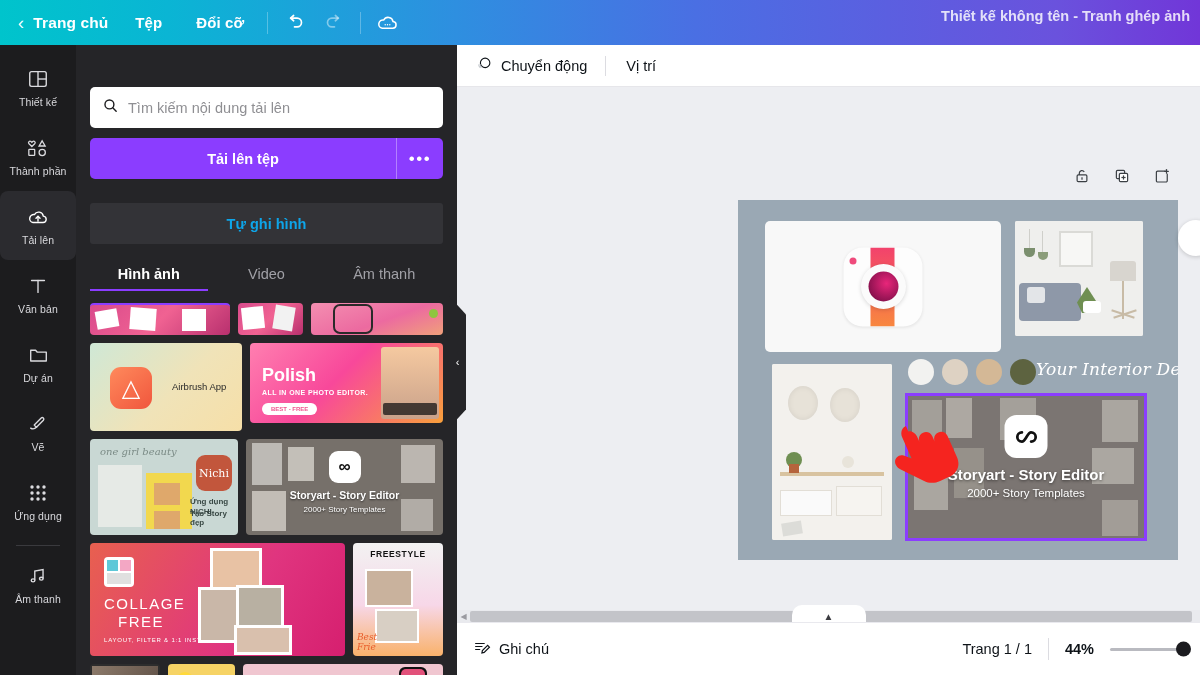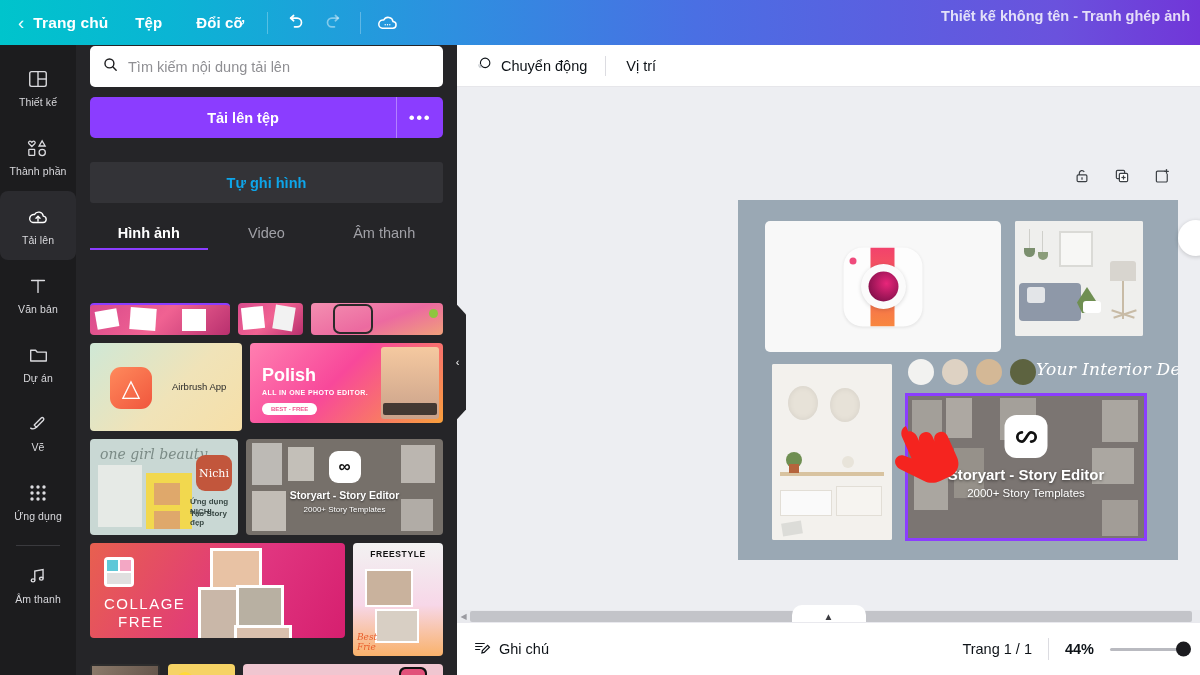--- a/index.html
+++ b/index.html
@@ -54,21 +54,21 @@
   .rail-item.active { background: #2b2b2f; border-radius: 8px; }
   .rail-item .ri-ico { height: 24px; display: flex; align-items: center; }
   .rail-item .ri-lbl { font-size: 10.5px; letter-spacing: .1px; white-space: nowrap; }
   .rail-div { width: 44px; height: 1px; background: #3a3a3e; margin: 9px 0 4px; }
 
   
   .panel {
     position: absolute; top: 45px; left: 76px; width: 381px; height: 630px;
     background: #252528; z-index: 25; overflow: hidden;
   }
-  .search-wrap { padding: 1px 14px 0 14px; }
+  .search-wrap { padding: 1px 14px 0 14px; margin-top: 41px; }
   .search-box {
     height: 41px; background: #fff; border-radius: 5px;
     display: flex; align-items: center; padding: 0 12px; gap: 9px;
   }
   .search-box input {
     border: 0; outline: 0; flex: 1; font-size: 14.5px; color: #333;
     font-family: "Liberation Sans", sans-serif; background: transparent;
   }
   .search-box input::placeholder { color: #8f8f93; }
   .upload-row { padding: 10px 14px 0 14px; display: flex; }
@@ -419,21 +419,21 @@
           <div style="position:absolute;right:4px;top:4px;bottom:4px;width:58px;background:linear-gradient(180deg,#f5c9a0,#c9a18a);border-radius:3px"></div>
           <div style="position:absolute;right:6px;bottom:8px;left:auto;width:54px;height:12px;background:rgba(20,20,20,.75);border-radius:2px"></div>
           <span class="tt" style="left:12px;top:22px;font-size:18px;font-weight:bold">Polish</span>
           <span class="tt" style="left:12px;top:46px;font-size:7px;letter-spacing:.4px;font-weight:bold">ALL IN ONE PHOTO EDITOR.</span>
           <span class="tt" style="left:12px;top:60px;font-size:6px;background:#fff;color:#f0568f;border-radius:8px;padding:3px 9px;font-weight:bold">BEST - FREE</span>
         </div>
       </div>
 
       <div class="grow">
         <div class="thumb t-nichi" style="width:148px;height:96px">
-          <span class="tt" style="left:10px;top:7px;color:#7b8b86;font-family:'DejaVu Serif',serif;font-style:italic;font-size:14px">one girl beauty</span>
+          <span class="tt" style="left:10px;top:7px;color:#7b8b86;font-family:'DejaVu Serif',serif;font-style:italic;font-size:10px">one girl beauty</span>
           <div style="position:absolute;left:8px;top:26px;width:44px;height:62px;background:#e6eae6"></div>
           <div style="position:absolute;left:56px;top:34px;width:46px;height:56px;background:#f2d84e"></div>
           <div style="position:absolute;left:64px;top:44px;width:26px;height:22px;background:#dfa86b"></div>
           <div style="position:absolute;left:64px;top:72px;width:26px;height:18px;background:#dfa86b"></div>
           <div style="position:absolute;left:106px;top:16px;width:36px;height:36px;border-radius:9px;background:#c2563c;display:flex;align-items:center;justify-content:center;color:#fff;font-family:'DejaVu Serif',serif;font-size:11px">Nichi</div>
           <span class="tt" style="left:100px;top:58px;color:#3a4a46;font-size:8px;font-weight:bold;width:48px;line-height:1.25">Ứng dụng NICHI</span>
           <span class="tt" style="left:100px;top:70px;color:#3a4a46;font-size:8px;font-weight:bold">Tạo Story đẹp</span>
         </div>
         <div class="thumb t-storyart" style="flex:1;height:96px">
           <div style="position:absolute;left:6px;top:4px;width:30px;height:42px;background:#cfcdc8;opacity:.8"></div>
@@ -441,21 +441,21 @@
           <div style="position:absolute;left:6px;top:52px;width:34px;height:40px;background:#e2ded7;opacity:.7"></div>
           <div style="position:absolute;right:8px;top:6px;width:34px;height:38px;background:#d8d4ce;opacity:.7"></div>
           <div style="position:absolute;right:10px;bottom:4px;width:32px;height:32px;background:#cbc6c0;opacity:.7"></div>
           <div style="position:absolute;left:50%;top:12px;transform:translateX(-50%);width:32px;height:32px;background:#fff;border-radius:9px;display:flex;align-items:center;justify-content:center;font-size:17px;font-weight:bold;color:#111">∞</div>
           <span class="tt" style="left:0;right:0;top:50px;text-align:center;font-size:10.5px;font-weight:bold;text-shadow:0 1px 2px rgba(0,0,0,.6)">Storyart - Story Editor</span>
           <span class="tt" style="left:0;right:0;top:66px;text-align:center;font-size:8px;text-shadow:0 1px 2px rgba(0,0,0,.6)">2000+ Story Templates</span>
         </div>
       </div>
 
       <div class="grow">
-        <div class="thumb t-collage" style="width:255px;height:95px">
+        <div class="thumb t-collage" style="width:255px;height:113px">
           <div style="position:absolute;left:14px;top:14px;width:30px;height:30px;background:#fff;border-radius:4px"></div>
           <div style="position:absolute;left:17px;top:17px;width:11px;height:11px;background:#5ec8d8"></div>
           <div style="position:absolute;left:30px;top:17px;width:11px;height:11px;background:#f3a7c4"></div>
           <div style="position:absolute;left:17px;top:30px;width:24px;height:11px;background:#e0e0e0"></div>
           <span class="tt" style="left:14px;top:52px;font-size:15px;letter-spacing:1.5px">COLLAGE</span>
           <span class="tt" style="left:28px;top:70px;font-size:15px;letter-spacing:1.5px">FREE</span>
           <span class="tt" style="left:14px;top:94px;font-size:6px;letter-spacing:.8px">LAYOUT, FILTER &amp; 1:1 INSTAGRAM</span>
           <div style="position:absolute;left:120px;top:5px;width:52px;height:46px;background:#e8c2a4;border:3px solid #fff"></div>
           <div style="position:absolute;left:108px;top:44px;width:80px;height:56px;background:#c9b7a8;border:3px solid #fff"></div>
           <div style="position:absolute;left:146px;top:42px;width:48px;height:50px;background:#b8b0a2;border:3px solid #fff"></div>

